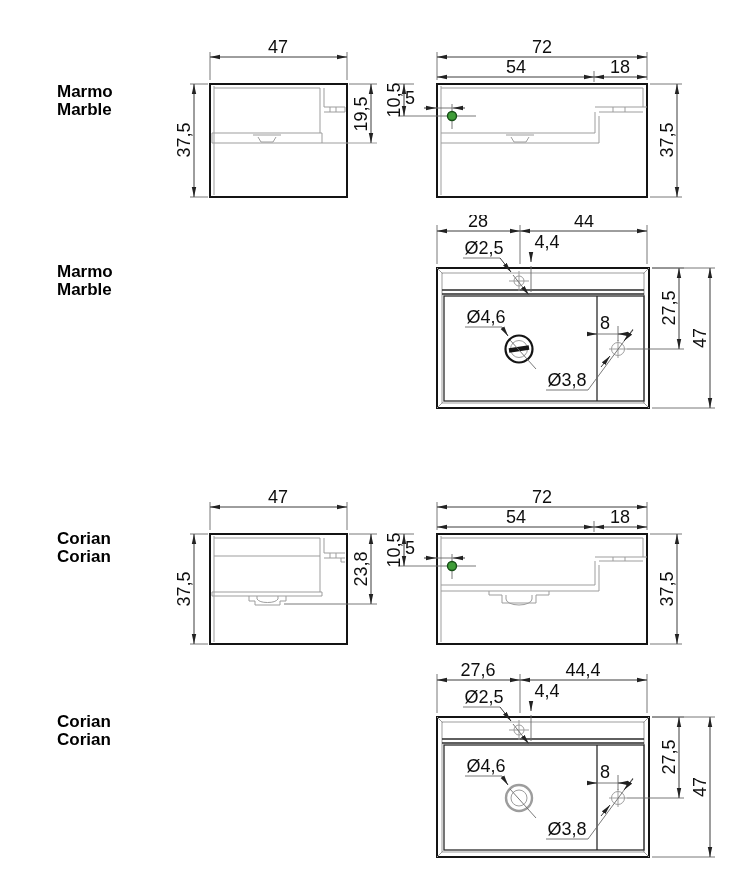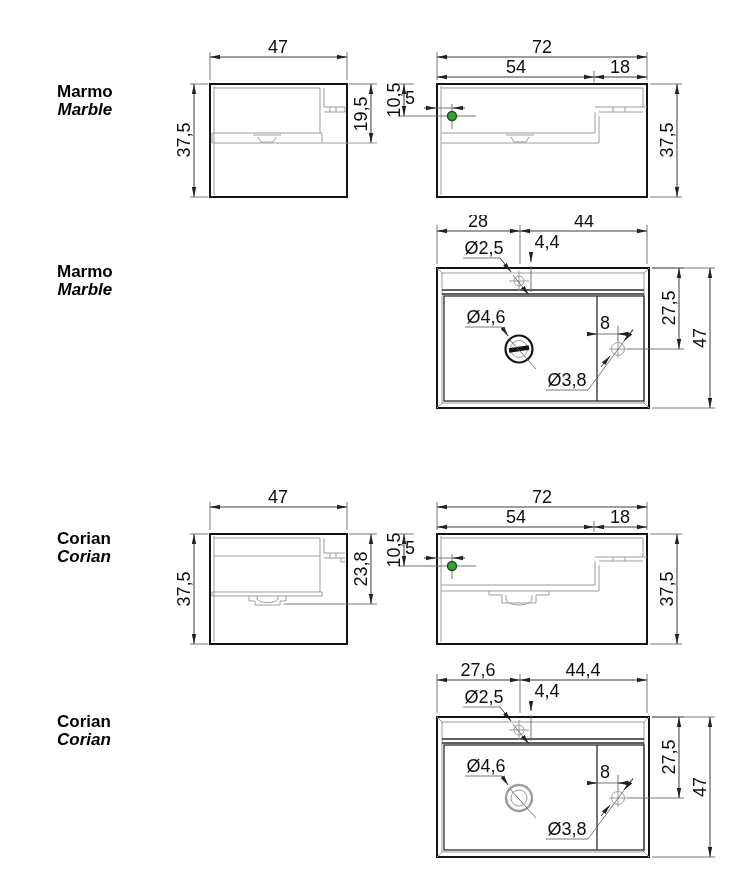--- a/index.html
+++ b/index.html
@@ -1,21 +1,21 @@
 <!DOCTYPE html>
 <html><head>
 <meta charset="utf-8">
 <style>
   html,body{margin:0;padding:0;background:#fff;}
   body{width:741px;height:871px;position:relative;overflow:hidden;
        font-family:"Liberation Sans",sans-serif;}
   .row{position:absolute;left:0;}
   .mat-label{position:absolute;left:57px;font-size:17px;font-weight:bold;
-             color:#000;line-height:18px;text-align:center;}
-  .mat-label .l2{font-style:italic;}
+             color:#000;line-height:18px;}
+  .mat-label .l2{}
   
   .b{stroke:#141414;stroke-width:2;fill:none;}           
   .m{stroke:#2b2b2b;stroke-width:1.3;fill:none;}         
   .t{stroke:#9d9d9d;stroke-width:1;fill:none;}           
   .d{stroke:#3c3c3c;stroke-width:1;fill:none;}           
   .x{stroke:#6a6a6a;stroke-width:0.9;fill:none;}         
   text{font-family:"Liberation Sans",sans-serif;font-size:18px;fill:#0e0e0e;
        text-anchor:middle;}
 </style>
 </head>

